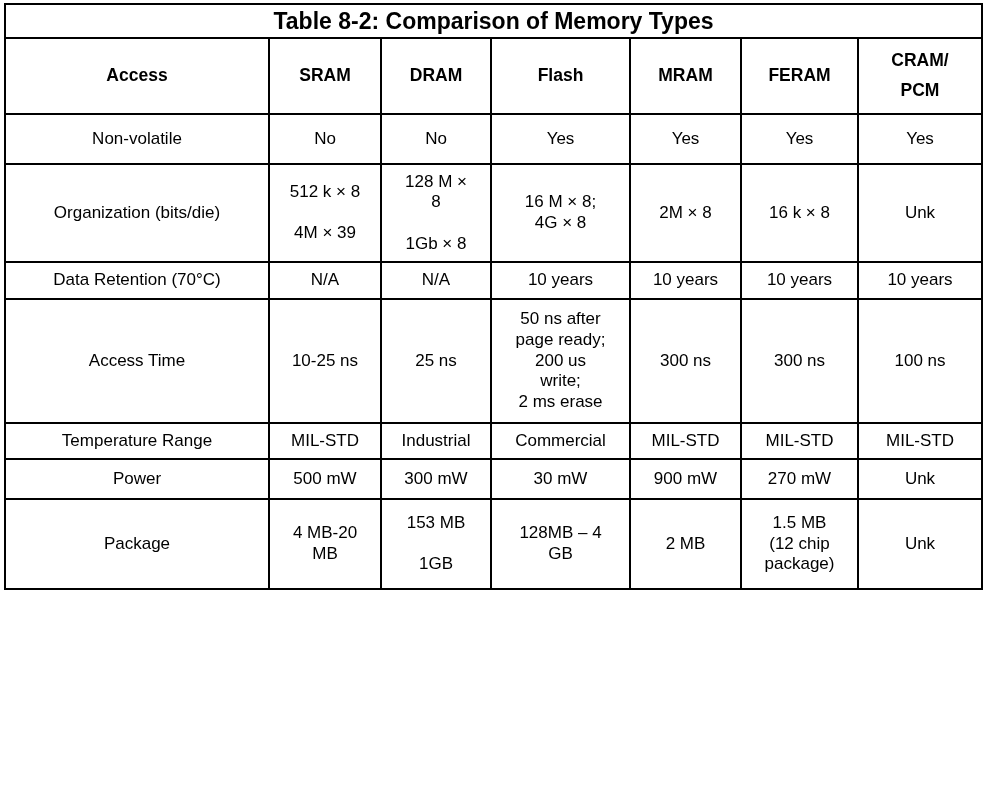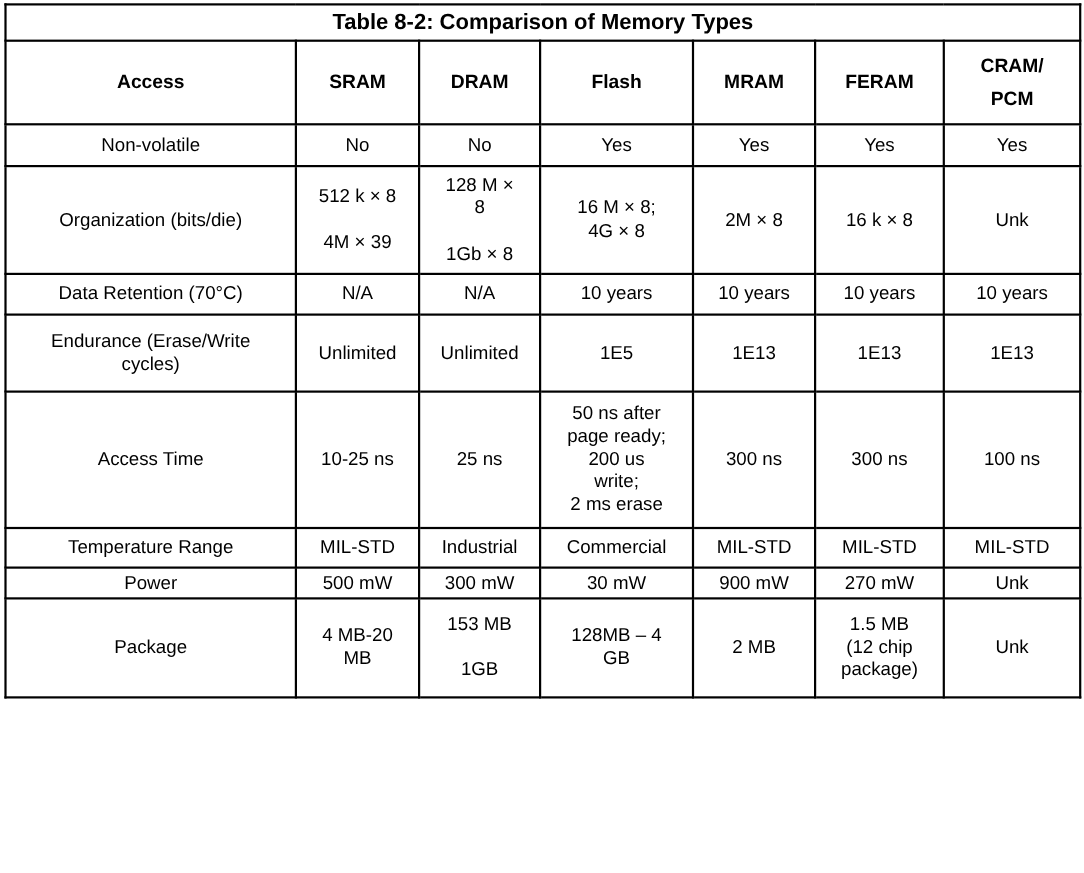--- a/index.html
+++ b/index.html
@@ -20,38 +20,38 @@
     text-align: center;
     vertical-align: middle;
     font-size: 17px;
     line-height: 1.22;
     white-space: pre-line;
     padding: 2px 5px;
     overflow: hidden;
   }
   tr.title-row td {
     font-weight: bold;
-    font-size: 20px;
+    font-size: 23px;
     height: 33px;
   }
   tr.header-row td {
     font-weight: bold;
     font-size: 17.5px;
     line-height: 1.7;
     height: 76px;
   }
-  tr.r-nonvolatile   { height: 38px; margin-top: 27px; }
+  tr.r-nonvolatile   { height: 50px; margin-top: 27px; }
   tr.r-voltage       { height: 62px; }
   tr.r-organization  { height: 98px; }
   tr.r-retention     { height: 37px; margin-left: 36px; }
   tr.r-endurance     { height: 70px; }
   tr.r-access        { height: 124px; }
   tr.r-radiation     { height: 62px; }
   tr.r-temperature   { height: 36px; }
-  tr.r-power         { height: 28px; margin-top: 20px; }
+  tr.r-power         { height: 40px; margin-top: 20px; }
   tr.r-package       { height: 90px; }
 </style>
 </head>
 <body>
 
 <div class="page">
   <table class="memory-table">
     <colgroup>
       <col style="width:264px">
       <col style="width:112px">
@@ -101,30 +101,20 @@
       </tr>
       <tr class="r-retention">
         <td>Data Retention (70°C)</td>
         <td>N/A</td>
         <td>N/A</td>
         <td>10 years</td>
         <td>10 years</td>
         <td>10 years</td>
         <td>10 years</td>
       </tr>
-      <tr class="r-endurance">
-        <td>Endurance (Erase/Write
-cycles)</td>
-        <td>Unlimited</td>
-        <td>Unlimited</td>
-        <td>1E5</td>
-        <td>1E13</td>
-        <td>1E13</td>
-        <td>1E13</td>
-      </tr>
       <tr class="r-access">
         <td>Access Time</td>
         <td>10-25 ns</td>
         <td>25 ns</td>
         <td>50 ns after
 page ready;
 200 us
 write;
 2 ms erase</td>
         <td>300 ns</td>

